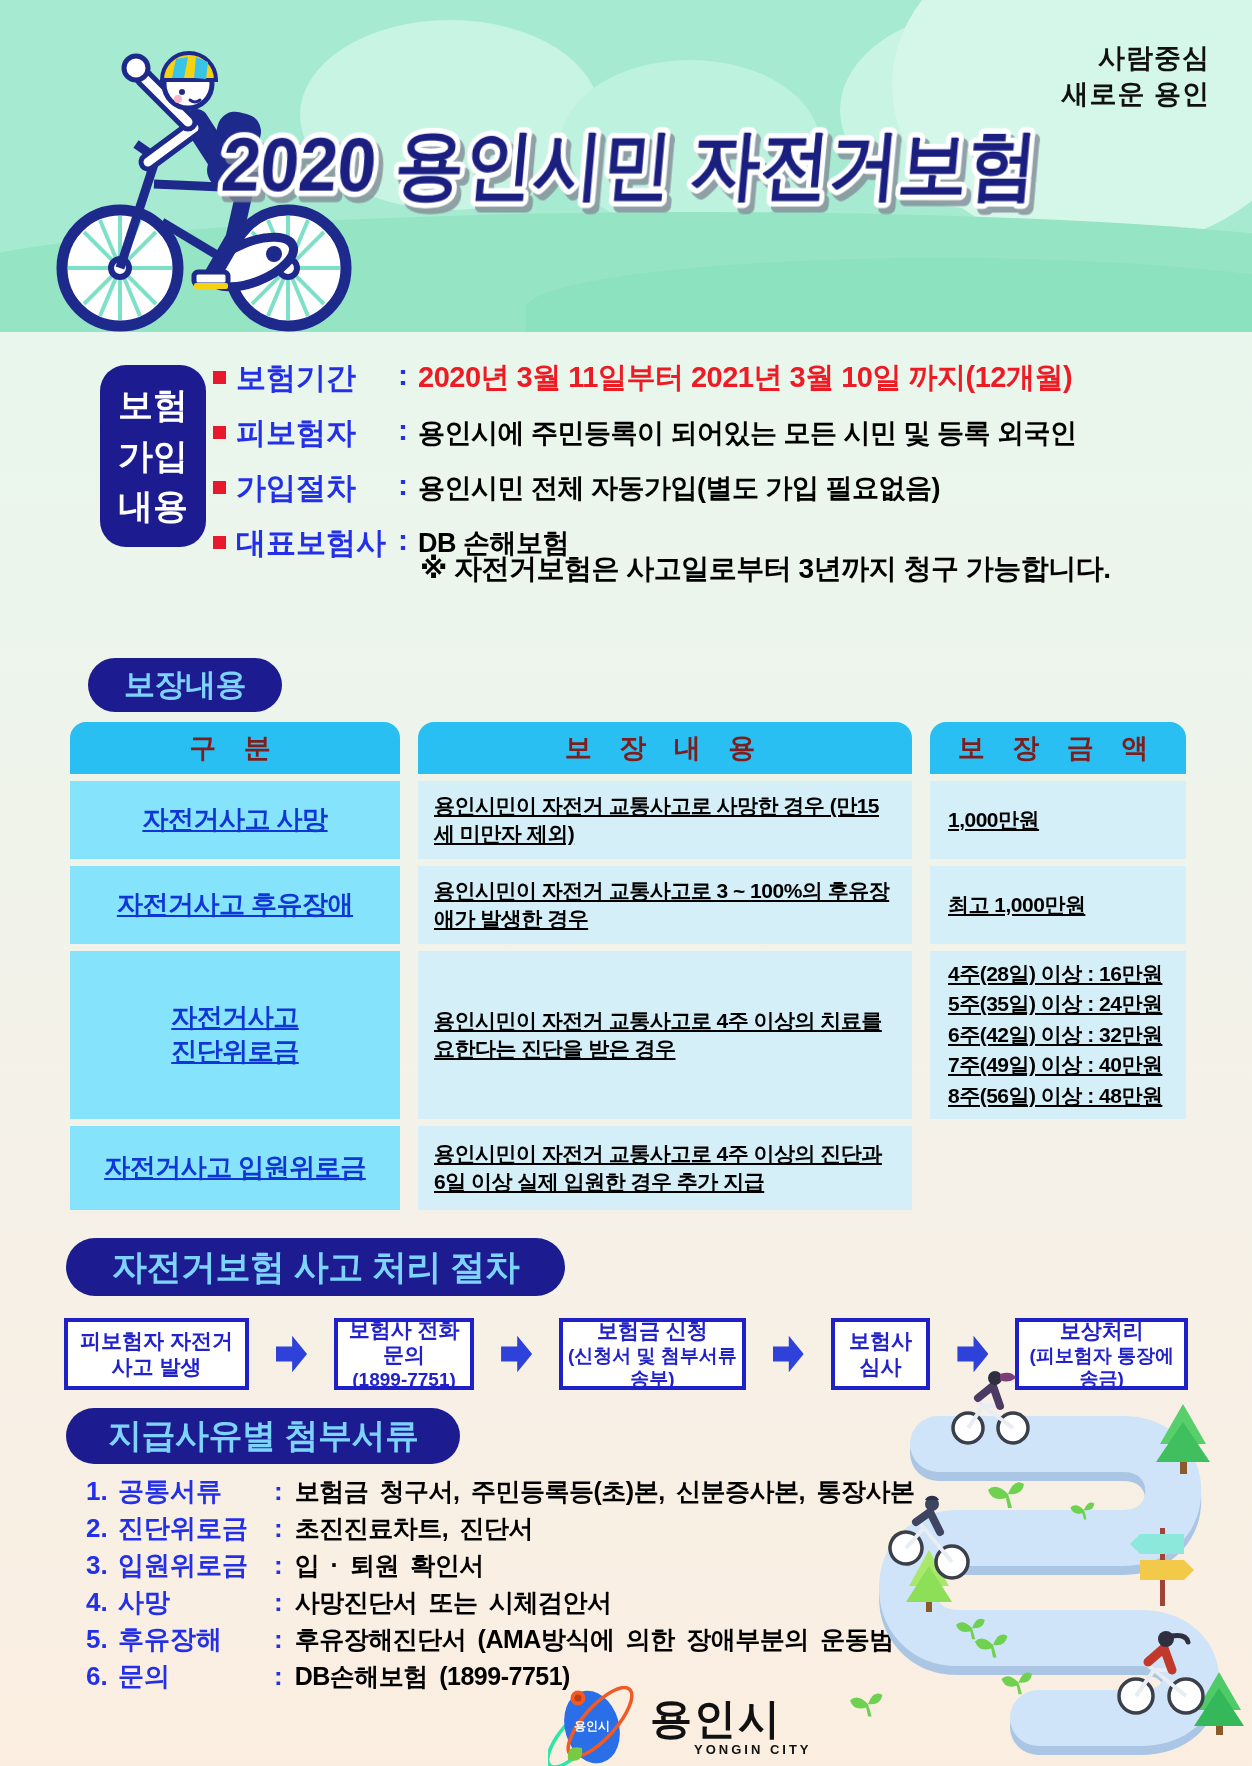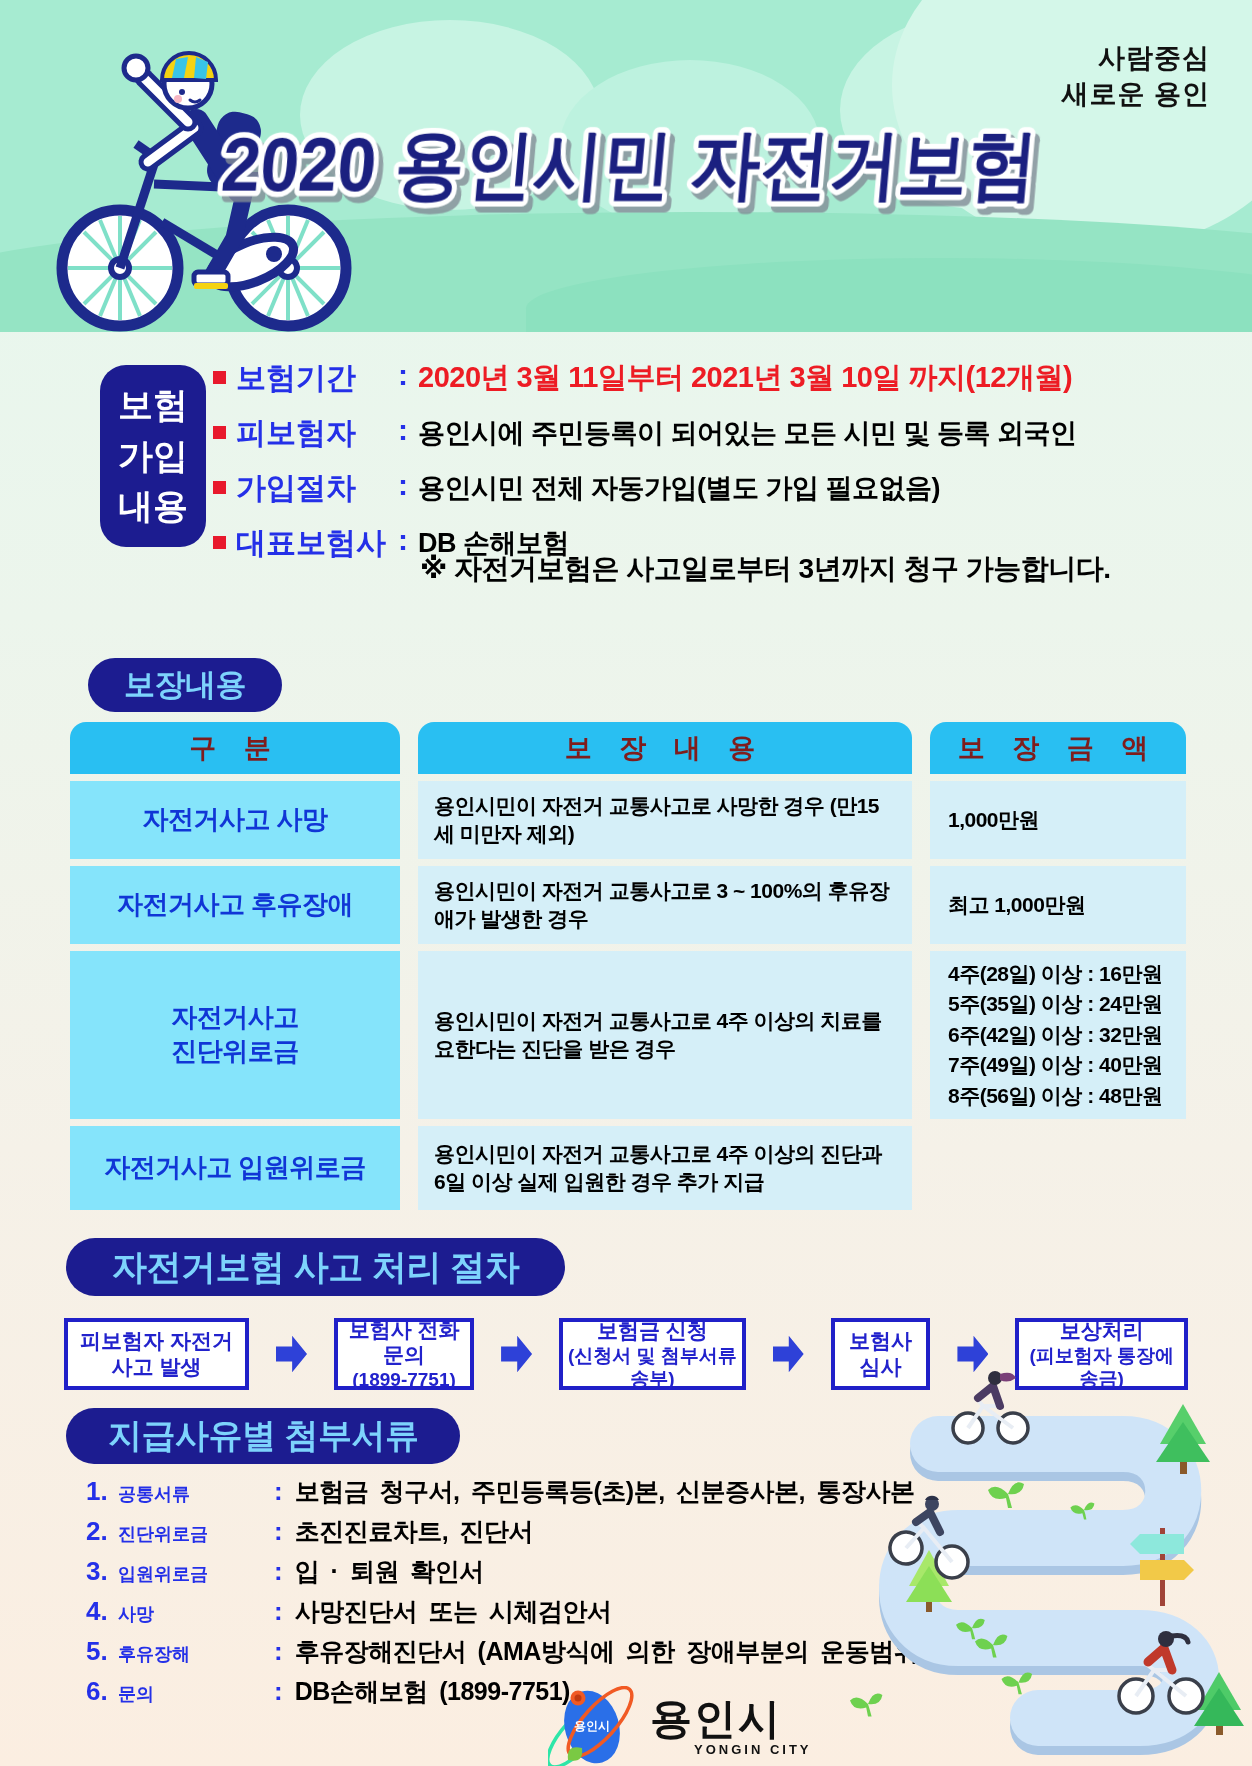--- a/index.html
+++ b/index.html
@@ -40,38 +40,38 @@
   
   .badge{position:absolute;background:#1c1c90;color:#7dd3fc;font-weight:bold;display:inline-flex;align-items:center;justify-content:center;border-radius:32px;letter-spacing:-.5px;}
   .badge1{left:88px;top:658px;height:54px;padding:0 36px;font-size:31px;}
   .badge2{left:66px;top:1238px;height:58px;padding:0 46px;font-size:35px;}
   .badge3{left:66px;top:1408px;height:56px;padding:0 42px;font-size:34px;}
   
   .tbl{position:absolute;left:70px;top:722px;width:1116px;display:grid;
     grid-template-columns:330px 494px 256px;grid-template-rows:52px 78px 78px 168px 84px;gap:7px 18px;}
   .th{background:#29bff2;color:#7f1d1d;font-weight:bold;font-size:27px;letter-spacing:10px;
     display:flex;align-items:center;justify-content:center;border-radius:16px 16px 0 0;}
-  .tc{display:flex;flex-direction:column;justify-content:center;}
+  .tc{display:flex;flex-direction:column;justify-content:center;text-decoration:underline;}
   .cat{background:#85e4fb;color:#1036d6;font-weight:bold;font-size:26px;align-items:center;text-align:center;line-height:1.3;letter-spacing:-.5px;}
   .desc{background:#d5eff8;color:#000;font-weight:bold;font-size:21px;padding:0 16px;line-height:1.32;letter-spacing:-.5px;}
   .amt{background:#d5eff8;color:#000;font-weight:bold;font-size:21px;padding:8px 4px 8px 18px;line-height:1.45;letter-spacing:-.5px;}
   
   .flow{position:absolute;left:64px;top:1318px;width:1124px;display:flex;align-items:center;justify-content:space-between;gap:27px;}
   .step{border:4px solid #2020c8;background:#fff;color:#2222cc;font-weight:bold;text-align:center;
     height:72px;display:flex;flex-direction:column;justify-content:center;line-height:1.22;padding:2px 4px;}
   .step .s1{font-size:21px;}
   .step .s2{font-size:19px;}
   .st1{width:234px;} .st2{width:176px;} .st3{width:236px;} .st4{width:124px;} .st5{width:218px;}
   .arrow{width:40px;height:38px;background:#2e41d8;
     clip-path:polygon(0 30%,52% 30%,52% 2%,100% 50%,52% 98%,52% 70%,0 70%);}
   
   .docs{position:absolute;left:86px;top:1478px;width:1000px;}
   .doc{display:flex;align-items:baseline;margin-bottom:11px;line-height:26px;}
   .doc-no{color:#2430e8;font-weight:bold;font-size:26px;width:32px;flex:0 0 32px;}
-  .doc-lbl{color:#2430e8;font-weight:bold;font-size:18px;width:150px;flex:0 0 150px;}
+  .doc-lbl{color:#2430e8;font-weight:bold;font-size:26px;width:150px;flex:0 0 150px;}
   .doc-colon{color:#2430e8;font-weight:bold;font-size:26px;margin:0 12px 0 6px;}
   .doc-val{color:#000;font-weight:bold;font-size:25px;letter-spacing:-.5px;word-spacing:5px;}
   
   .footer{position:absolute;left:548px;top:1686px;display:flex;align-items:center;}
   .f-text{margin-left:10px;}
   .f-city{font-size:42px;font-weight:bold;color:#111;letter-spacing:2px;line-height:1;}
   .f-sub{font-size:13px;font-weight:bold;color:#111;letter-spacing:3px;margin-top:2px;padding-left:44px;}
   
   .road{position:absolute;left:828px;top:1366px;}
 </style>

